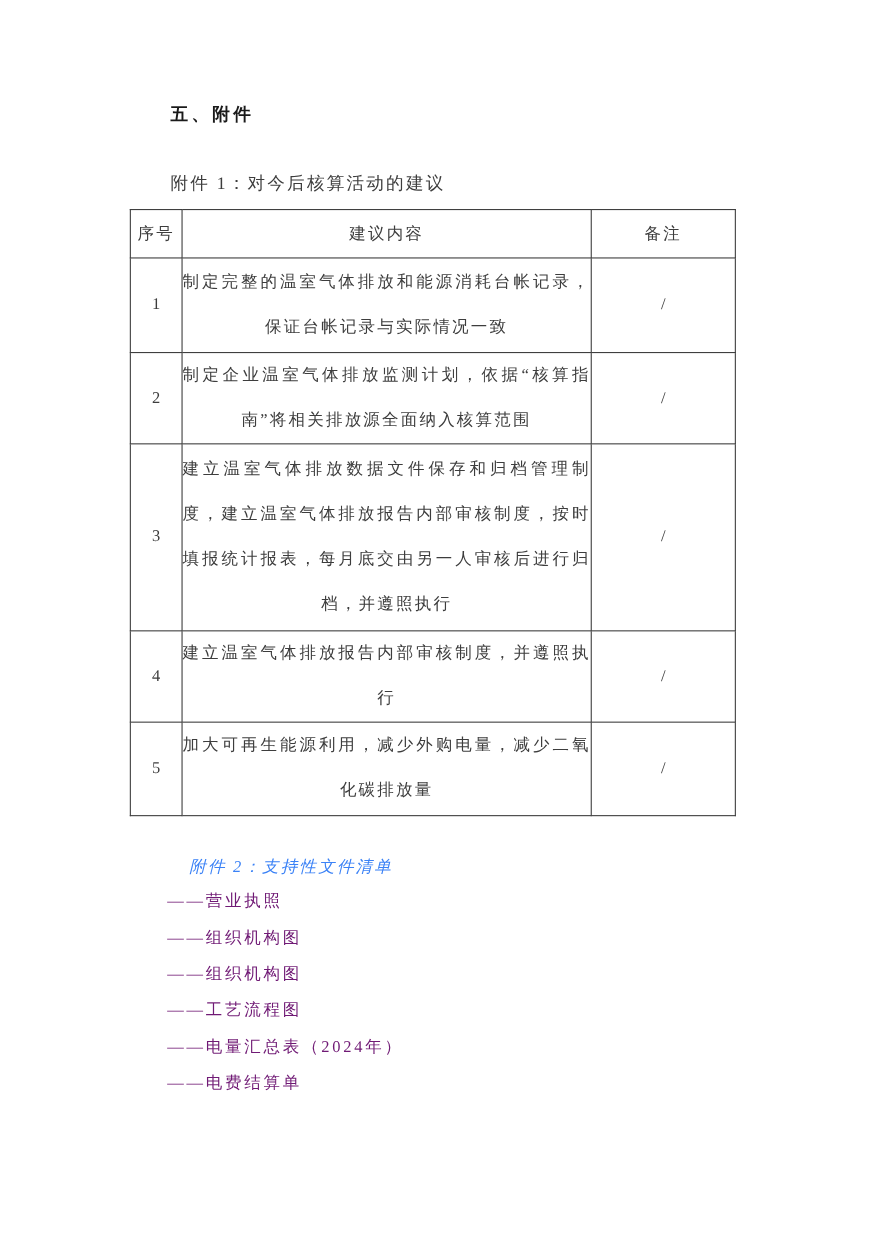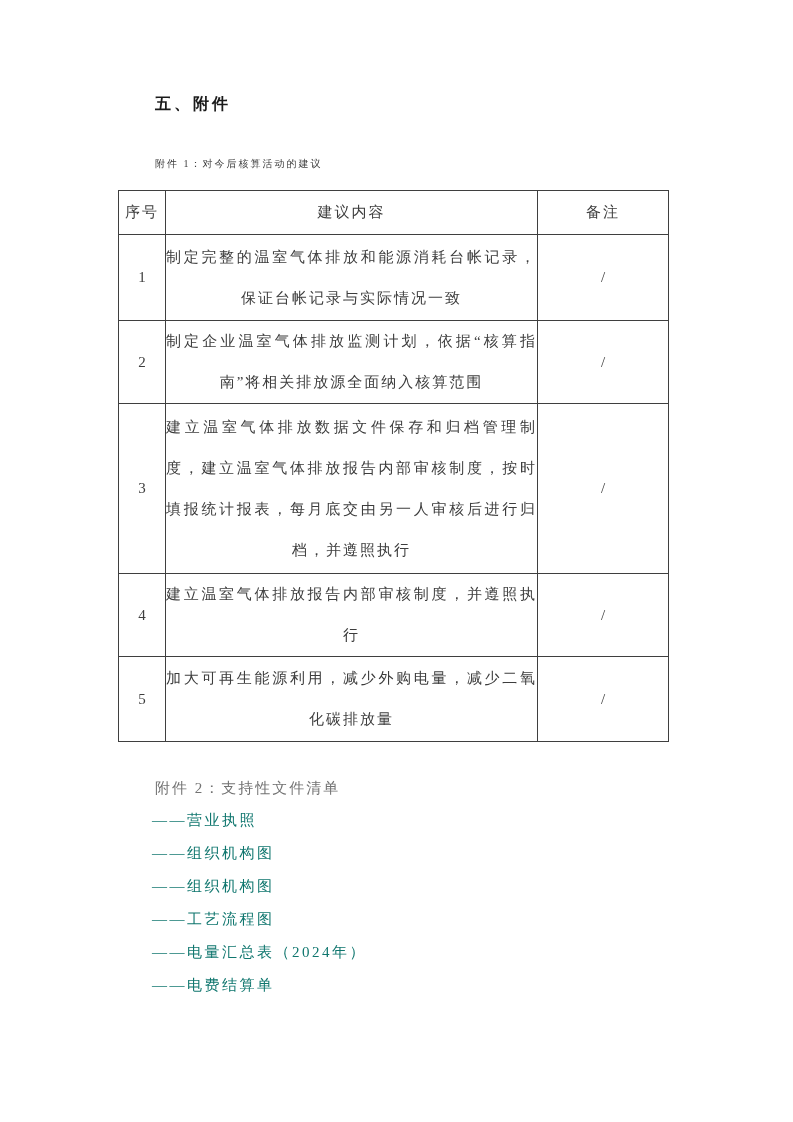--- a/index.html
+++ b/index.html
@@ -23,21 +23,21 @@
     font-family: "Liberation Sans", "DejaVu Sans", sans-serif;
     font-size: 16px;
     font-weight: bold;
     color: #1a1a1a;
     letter-spacing: 3px;
   }
   .att1-caption {
     position: absolute;
     left: 155px;
     top: 157px;
-    font-size: 10px;
+    font-size: 16px;
     letter-spacing: 2px;
     color: #3d3d3d;
   }
   table.suggestions {
     position: absolute;
     left: 118px;
     top: 190px;
     border-collapse: collapse;
     table-layout: fixed;
     width: 550px;
@@ -80,29 +80,30 @@
     text-align: center;
   }
   .attachment2 {
     position: absolute;
     left: 152px;
     top: 779px;
   }
   .att2-caption {
     font-size: 15px;
     letter-spacing: 2px;
-    margin-left: 3px;
+    margin-left: 20px;
     margin-bottom: 6px;
-    color: #737373;
+    color: #3b82f6;
+    font-style: italic;
   }
   .att2-item {
     font-size: 15px;
     letter-spacing: 2.5px;
     line-height: 33px;
-    color: #0f766e;
+    color: #701a75;
   }
   .page-number {
     position: absolute;
     left: 0;
     top: 1047px;
     width: 100%;
     text-align: center;
     font-size: 12px;
     color: #1b2b55;
   }

